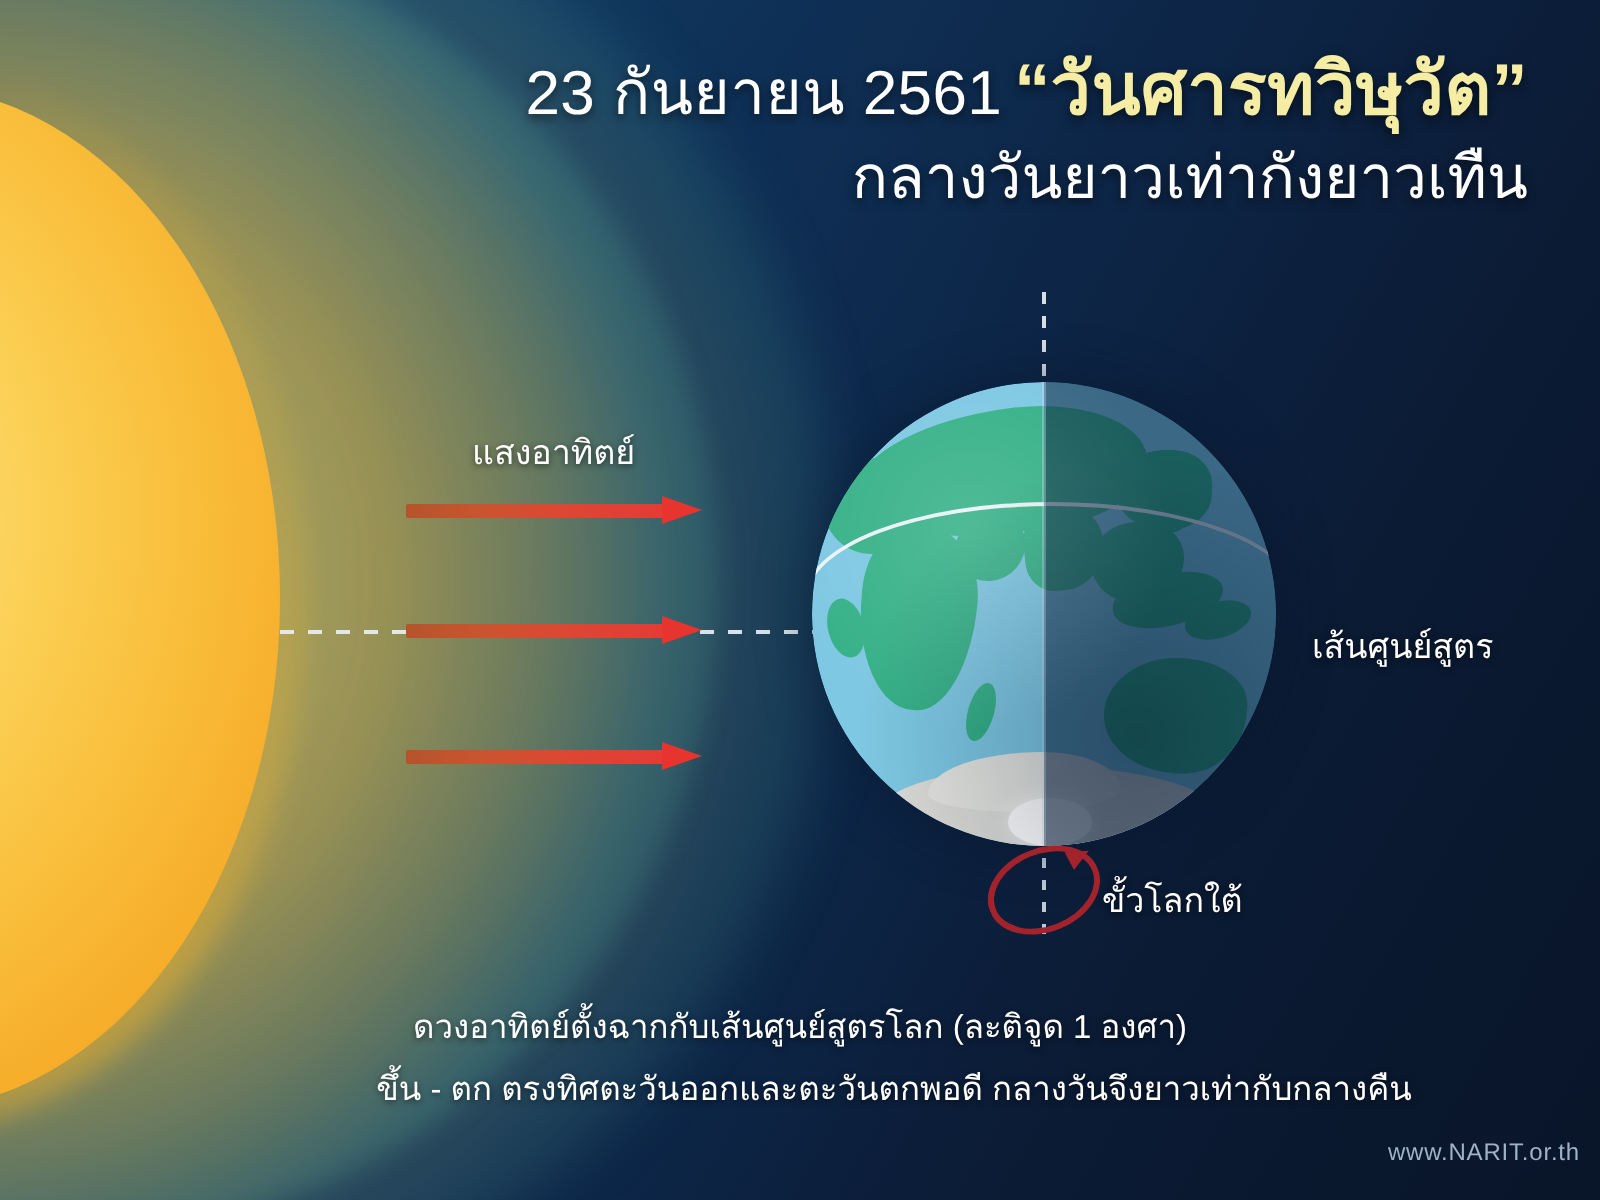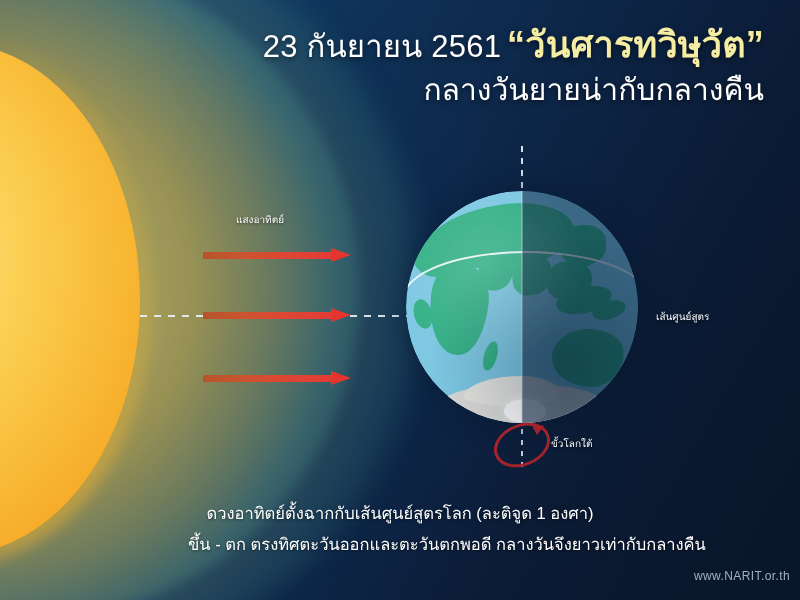--- a/index.html
+++ b/index.html
@@ -55,21 +55,21 @@
     background:radial-gradient(ellipse at 30% 45%, rgba(250,190,40,0) 62%, rgba(247,182,45,0.65) 80%, rgba(180,175,100,0.25) 92%, rgba(60,140,150,0) 100%);
     filter:blur(7px);
   }
 
   
   .title-wrap{position:absolute;left:0;top:24px;width:790px;text-align:right;padding-right:26px;box-sizing:border-box;}
   .title-line1{font-size:31px;line-height:42px;color:#ffffff;letter-spacing:.2px;text-shadow:0 2px 5px rgba(0,0,0,.55);}
   .title-quote{font-size:36px;font-weight:bold;color:#f6eda4;text-shadow:0 2px 6px rgba(0,0,0,.6);margin-left:6px;}
   .title-line2{font-size:30px;line-height:40px;color:#ffffff;margin-top:2px;text-shadow:0 2px 5px rgba(0,0,0,.55);}
 
-  .label{position:absolute;color:#ffffff;font-size:10px;white-space:nowrap;text-shadow:0 1px 3px rgba(0,0,0,.6);}
+  .label{position:absolute;color:#ffffff;font-size:17px;white-space:nowrap;text-shadow:0 1px 3px rgba(0,0,0,.6);}
   #lbl-sunlight{left:236px;top:212px;}
   #lbl-equator{left:656px;top:309px;}
   #lbl-southpole{left:551px;top:436px;}
 
   .caption{position:absolute;left:0;width:800px;text-align:center;color:#ffffff;font-size:16.5px;text-shadow:0 1px 3px rgba(0,0,0,.55);}
   #cap1{top:500px;}
   #cap2{top:531px;padding-left:47px;}
   #footer-url{position:absolute;left:0;width:790px;text-align:right;top:569px;color:#9fb2c6;font-size:12px;letter-spacing:.4px;}
 
   
@@ -184,21 +184,21 @@
 
   <div class="sun-glow2"></div>
   <div class="sun-glow"></div>
   <div class="sun-disc-soft"></div>
   <div class="sun-disc"></div>
 
   <div class="title-wrap">
     <div class="title-line1">
       <span>23 กันยายน 2561</span><span class="title-quote">“วันศารทวิษุวัต”</span>
     </div>
-    <div class="title-line2">กลางวันยายน่ากับกลางคืน</div>
+    <div class="title-line2">กลางวันยาวเท่ากังยาวเทืน</div>
   </div>
 
   <div class="dash-h"></div>
   <div class="dash-v"></div>
   <div class="dash-v-low"></div>
 
   <div class="ray" id="ray1">
     <div class="shaft"></div>
     <div class="head"></div>
   </div>

